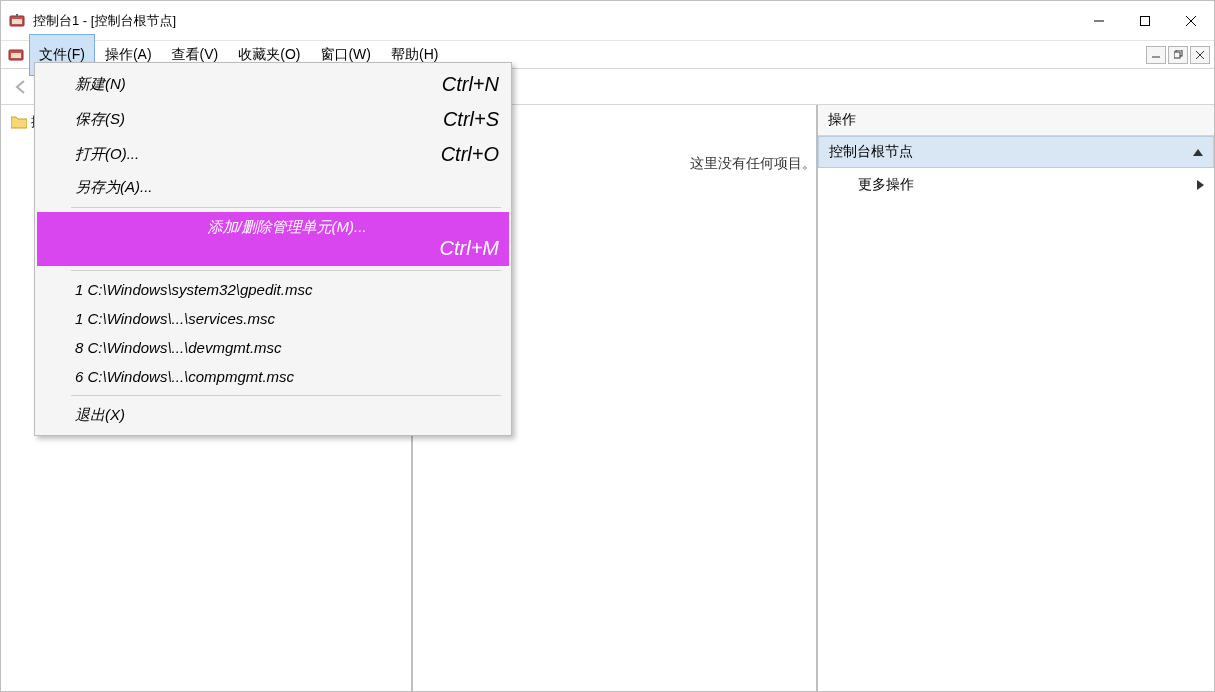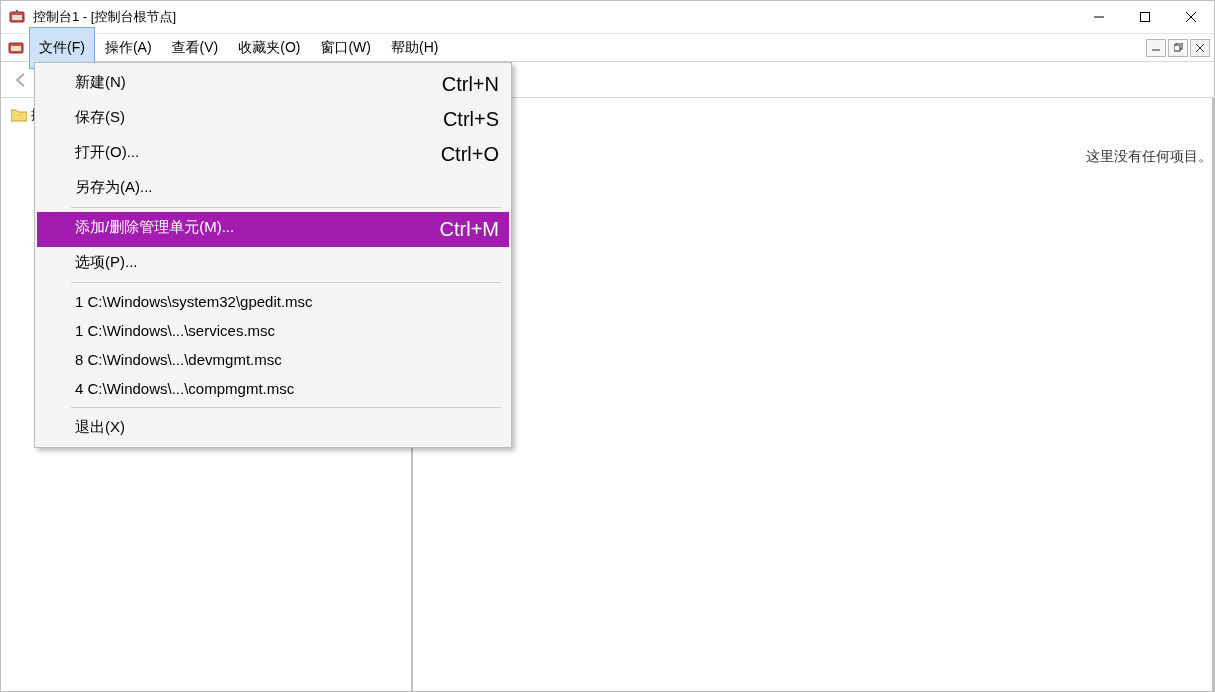--- a/index.html
+++ b/index.html
@@ -13,21 +13,21 @@
     overflow: hidden;
   }
   .window {
     width: 1215px; height: 692px;
     border: 1px solid #bfbfbf;
     display: flex; flex-direction: column;
     background: #fff;
   }
   
   .titlebar {
-    height: 33px;
+    height: 40px;
     display: flex; align-items: center;
     padding-left: 8px;
     border-bottom: 1px solid #e5e5e5;
   }
   .titlebar .app-icon {
     width: 16px; height: 16px;
     margin-right: 8px;
   }
   .titlebar .title {
     flex: 1;
@@ -143,31 +143,34 @@
     left: 34px; top: 62px;
     width: 478px;
     background: #f5f5f5;
     border: 1px solid #bcbcbc;
     box-shadow: 3px 3px 5px rgba(0,0,0,0.25);
     padding: 4px 2px;
     z-index: 100;
   }
   .dd-item {
     display: flex;
+    align-items: center;
     padding: 6px 10px 6px 38px;
     font-size: 15px;
     position: relative;
+    font-style: italic;
   }
   .dd-item .shortcut {
     margin-left: auto;
     font-size: 20px;
   }
   .dd-item.highlight {
-    background: #a21caf;
+    background: #d946ef;
     color: #fff;
+    flex-direction: column;
   }
   .dd-sep {
     height: 1px;
     background: #d0d0d0;
     margin: 4px 8px 4px 34px;
   }
   .arrow-up {
     width: 0; height: 0;
     border-left: 5px solid transparent;
     border-right: 5px solid transparent;
@@ -263,20 +266,31 @@
           <svg viewBox="0 0 16 14" width="16" height="14">
             <path d="M0 2 h5 l2 2 h9 v9 h-16 z" fill="#f7d774" stroke="#c9a128"></path>
           </svg>
         </span>
         <span>控制台根节点</span>
       </div>
     </div>
     <div class="pane-center">
       <span>这里没有任何项目。</span>
     </div>
+    <div class="pane-right">
+      <div class="actions-header">操作</div>
+      <div class="actions-section">
+        <span>控制台根节点</span>
+        <span class="arrow-up"></span>
+      </div>
+      <div class="actions-link">
+        <span>更多操作</span>
+        <span class="arrow-right"></span>
+      </div>
+    </div>
   </div>
 
   <div class="dropdown">
     <div class="dd-item">
       <span>新建(N)</span>
       <span class="shortcut">Ctrl+N</span>
     </div>
     <div class="dd-item">
       <span>保存(S)</span>
       <span class="shortcut">Ctrl+S</span>
@@ -286,35 +300,32 @@
       <span class="shortcut">Ctrl+O</span>
     </div>
     <div class="dd-item">
       <span>另存为(A)...</span>
     </div>
     <div class="dd-sep"></div>
     <div class="dd-item highlight">
       <span>添加/删除管理单元(M)...</span>
       <span class="shortcut">Ctrl+M</span>
     </div>
-    <div class="dd-item">
-      <span>选项(P)...</span>
-    </div>
     <div class="dd-sep"></div>
     <div class="dd-item">
       <span>1 C:\Windows\system32\gpedit.msc</span>
     </div>
     <div class="dd-item">
       <span>1 C:\Windows\...\services.msc</span>
     </div>
     <div class="dd-item">
       <span>8 C:\Windows\...\devmgmt.msc</span>
     </div>
     <div class="dd-item">
-      <span>4 C:\Windows\...\compmgmt.msc</span>
+      <span>6 C:\Windows\...\compmgmt.msc</span>
     </div>
     <div class="dd-sep"></div>
     <div class="dd-item">
       <span>退出(X)</span>
     </div>
   </div>
 
 </div>
 
 </body></html>

